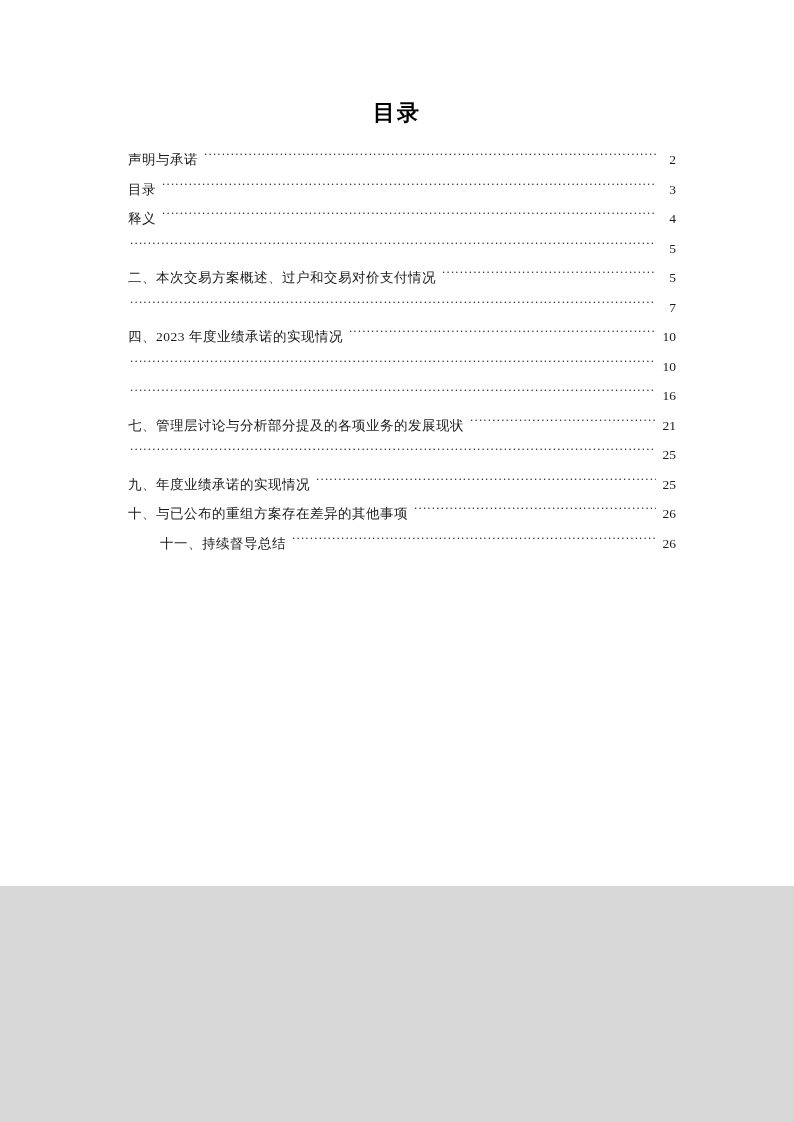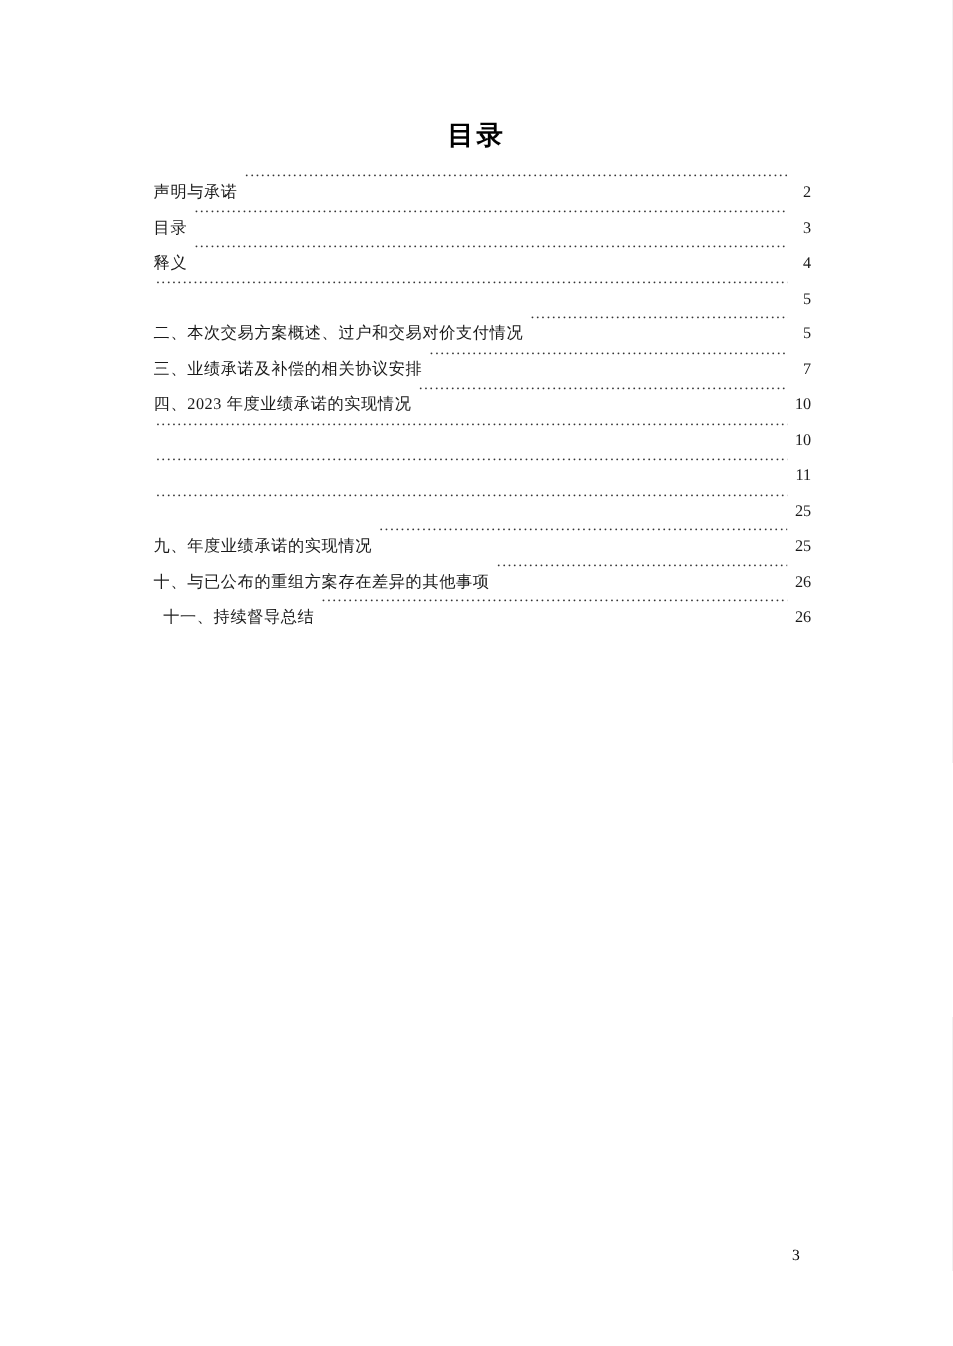--- a/index.html
+++ b/index.html
@@ -2,21 +2,21 @@
 <html><head>
 <meta charset="utf-8">
 <style>
   html, body {
     margin: 0;
     padding: 0;
     background: #d8d8d8;
   }
   .page {
     width: 794px;
-    height: 1122px;
+    height: 886px;
     background: #ffffff;
     position: relative;
     margin: 0 auto;
     overflow: hidden;
     font-family: "Liberation Serif", "DejaVu Serif", serif;
     color: #000000;
   }
   .doc-title {
     position: absolute;
     top: 98px;
@@ -30,21 +30,21 @@
     color: #000;
   }
   .toc {
     position: absolute;
     top: 145px;
     left: 128px;
     width: 548px;
   }
   .toc-entry {
     display: flex;
-    align-items: flex-start;
+    align-items: center;
     font-size: 13.5px;
     line-height: 29.5px;
     color: #1a1a1a;
     white-space: nowrap;
   }
   .toc-entry .label {
     flex: 0 0 auto;
     padding-right: 4px;
     letter-spacing: 0.5px;
   }
@@ -67,21 +67,21 @@
   }
   .toc-entry .pageno {
     flex: 0 0 auto;
     padding-left: 4px;
     text-align: right;
     min-width: 14px;
     font-size: 13.5px;
   }
   
   .lvl-1 { padding-left: 0px; }
-  .lvl-2 { padding-left: 8px; }
+  .lvl-2 { padding-left: 8px; margin-left: 24px; }
 
   .page-number {
     position: absolute;
     left: 660px;
     top: 1038px;
     font-size: 13px;
     color: #000;
     font-family: "Liberation Serif", "DejaVu Serif", serif;
   }
 </style>
@@ -112,36 +112,40 @@
       <div class="toc-entry lvl-1">
         <span class="leader"></span>
         <span class="pageno">5</span>
       </div>
       <div class="toc-entry lvl-1">
         <span class="label">二、本次交易方案概述、过户和交易对价支付情况</span>
         <span class="leader"></span>
         <span class="pageno">5</span>
       </div>
       <div class="toc-entry lvl-1">
-        <span class="label">三、业绩承诺及补偿的相关协议安排</span>
         <span class="leader"></span>
         <span class="pageno">7</span>
       </div>
       <div class="toc-entry lvl-1">
         <span class="label">四、2023 年度业绩承诺的实现情况</span>
         <span class="leader"></span>
         <span class="pageno">10</span>
       </div>
       <div class="toc-entry lvl-1">
         <span class="leader"></span>
         <span class="pageno">10</span>
       </div>
       <div class="toc-entry lvl-1">
         <span class="leader"></span>
-        <span class="pageno">11</span>
+        <span class="pageno">16</span>
+      </div>
+      <div class="toc-entry lvl-1">
+        <span class="label">七、管理层讨论与分析部分提及的各项业务的发展现状</span>
+        <span class="leader"></span>
+        <span class="pageno">21</span>
       </div>
       <div class="toc-entry lvl-1">
         <span class="leader"></span>
         <span class="pageno">25</span>
       </div>
       <div class="toc-entry lvl-1">
         <span class="label">九、年度业绩承诺的实现情况</span>
         <span class="leader"></span>
         <span class="pageno">25</span>
       </div>

